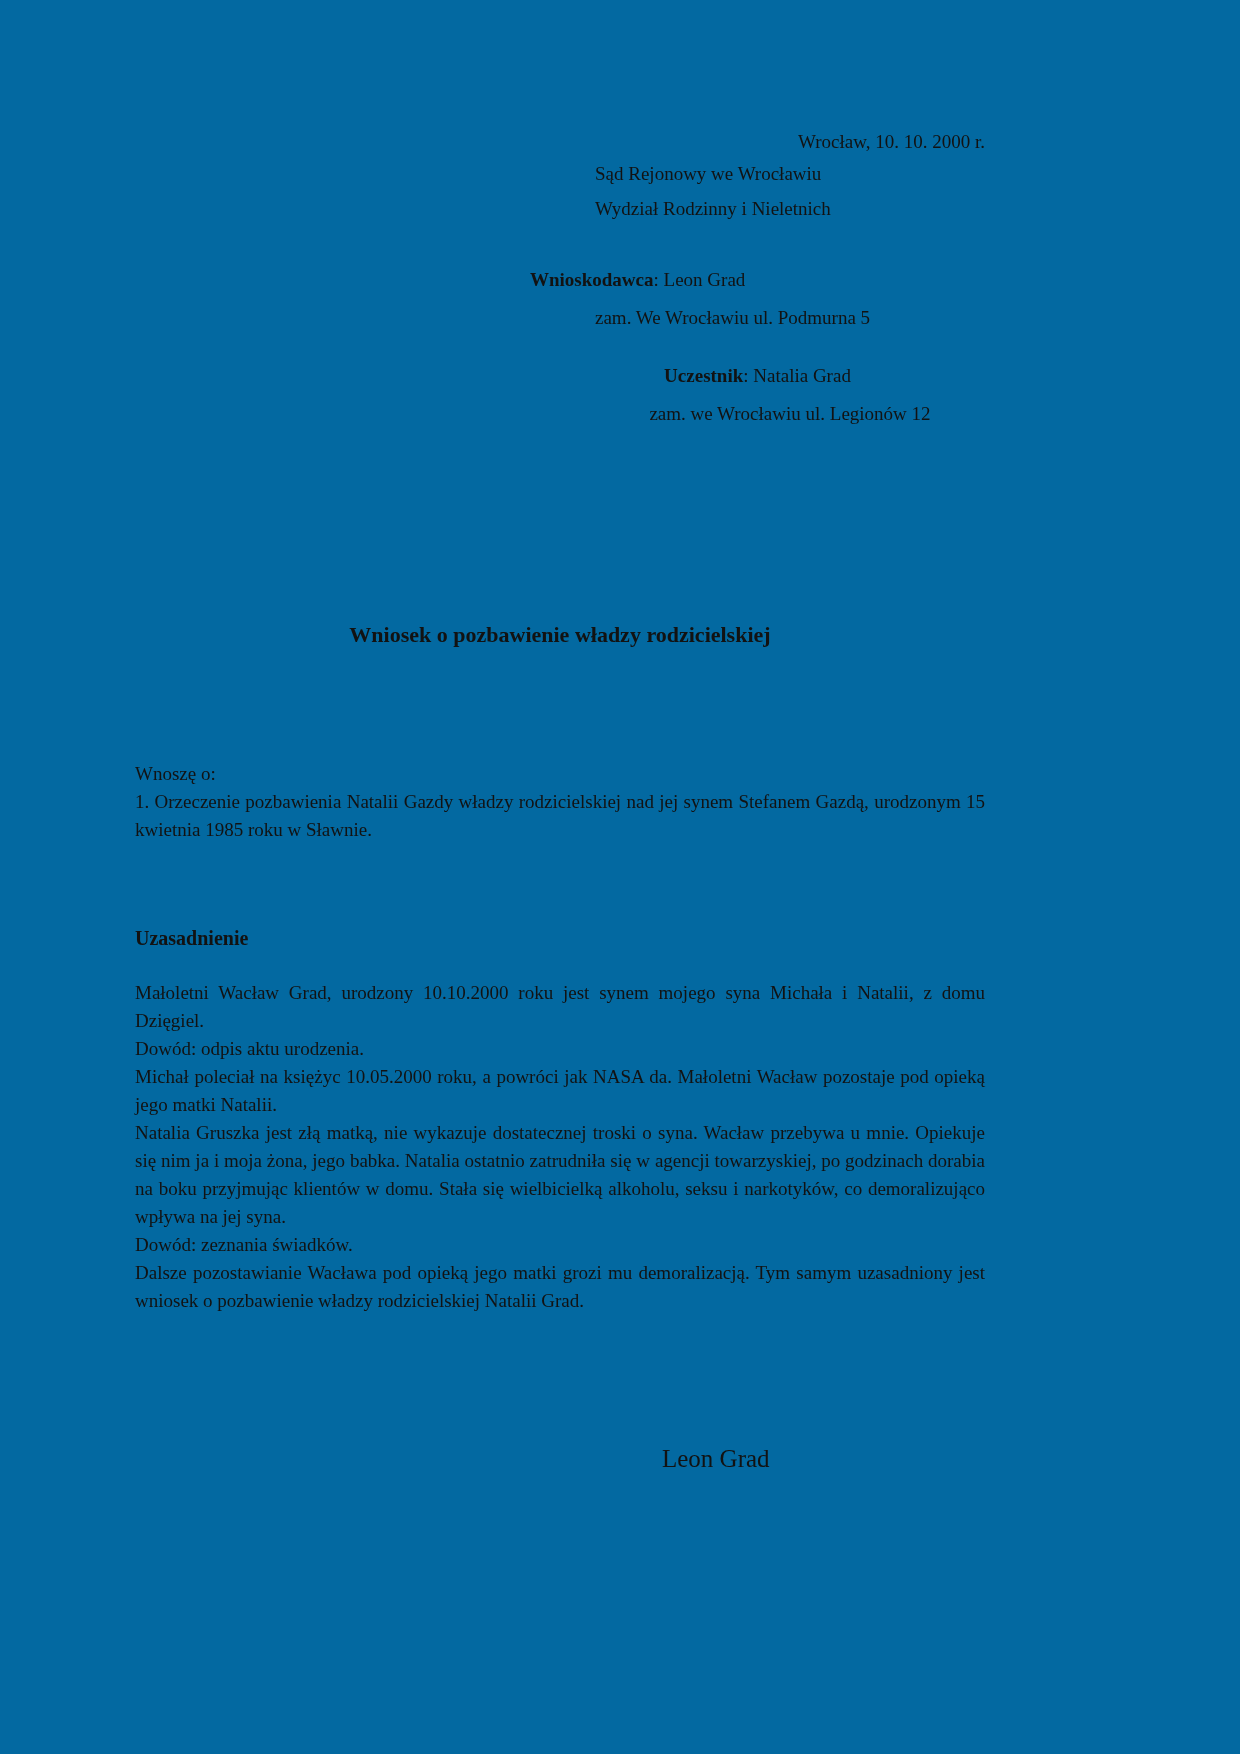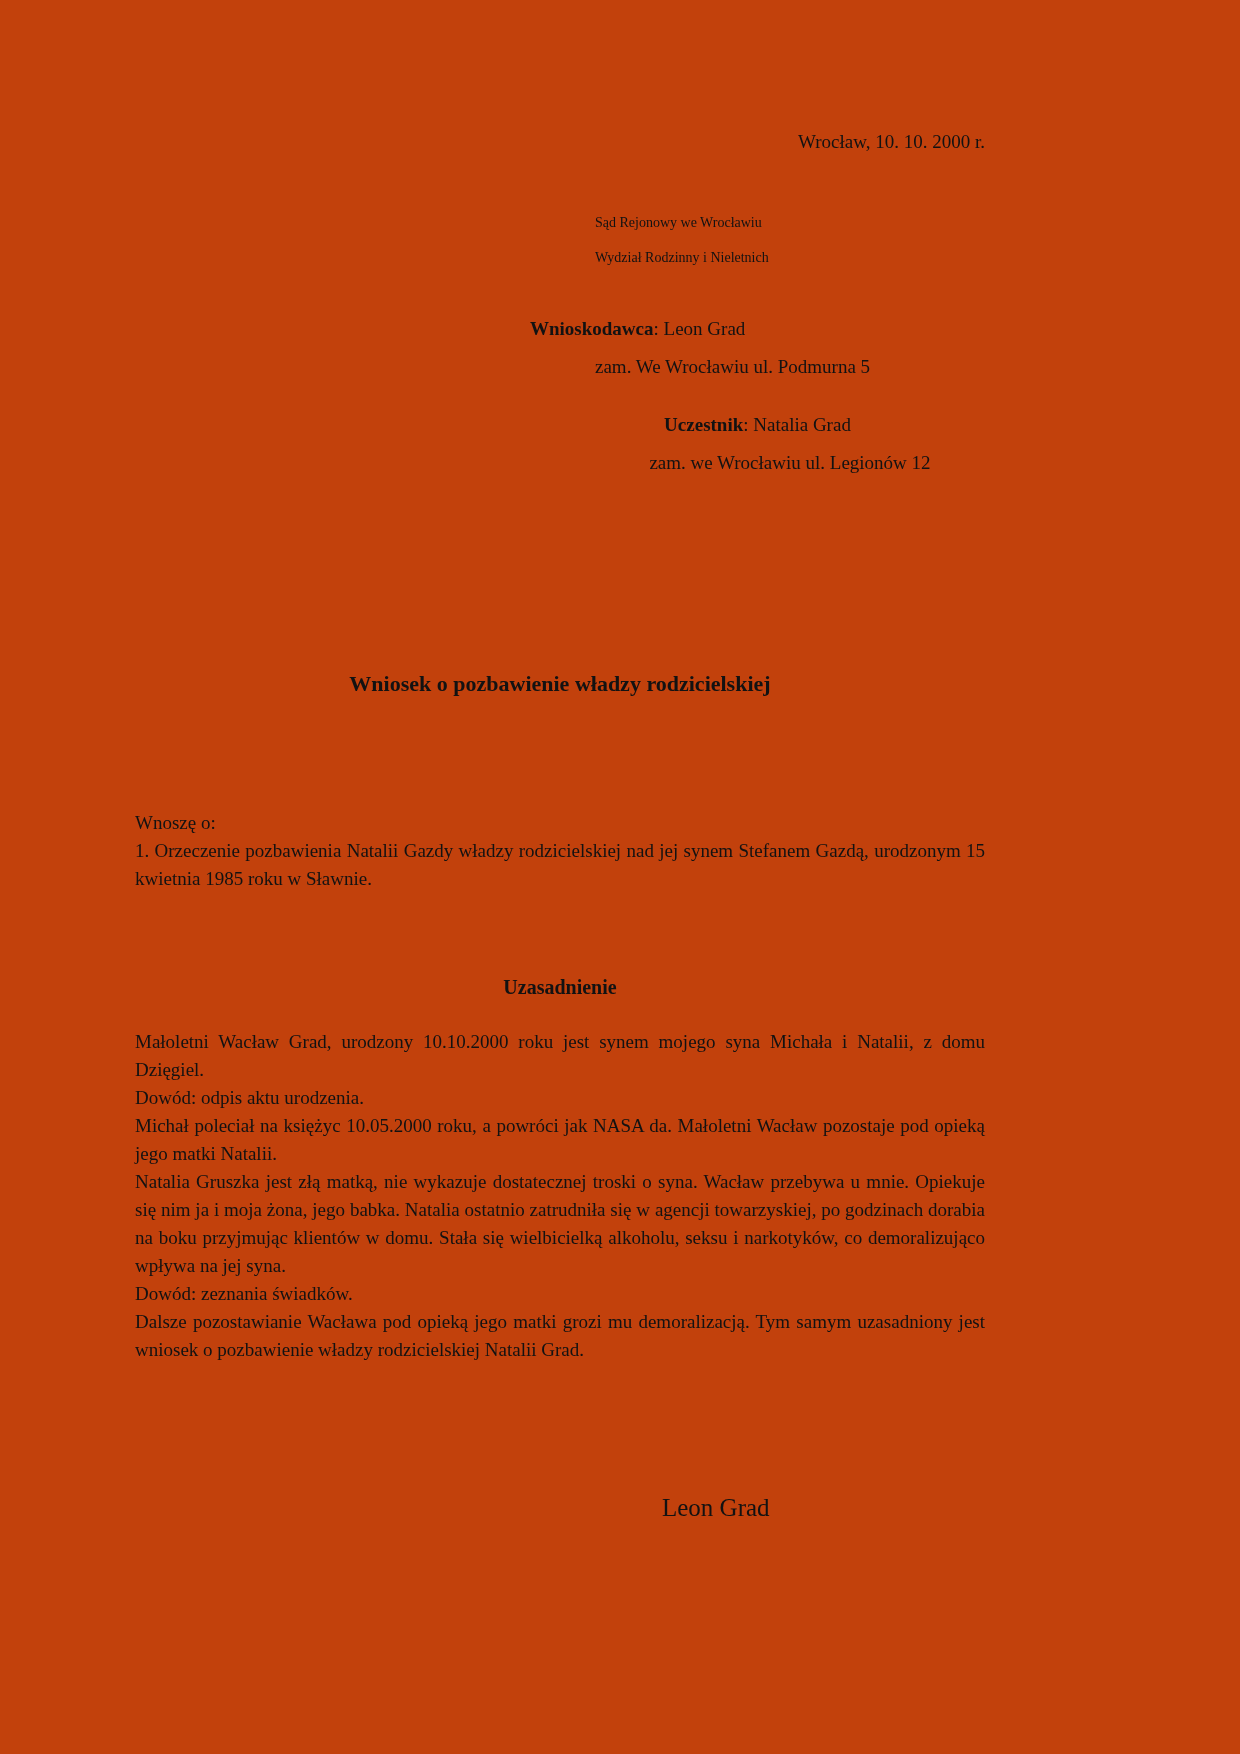--- a/index.html
+++ b/index.html
@@ -5,44 +5,43 @@
 <style>
   html, body {
     margin: 0;
     padding: 0;
     background: #ffffff;
   }
   .page {
     position: relative;
     width: 1240px;
     height: 1754px;
-    background: #c2410c;
+    background: #0369a1;
     font-family: "Liberation Serif", "DejaVu Serif", serif;
     color: #121212;
     overflow: hidden;
   }
   .content {
     position: absolute;
     left: 135px;
     top: 0;
     width: 850px;
   }
   .line {
     font-size: 19px;
     line-height: 28px;
     margin: 0;
   }
   .date-line {
     margin-top: 128px;
     text-align: right;
   }
   .addressee {
-    margin-top: 49px;
     margin-left: 460px;
-    font-size: 14px;
+    font-size: 19px;
     line-height: 35px;
   }
   .party-label-line {
     margin-left: 395px;
   }
   .party-address-line {
     margin-left: 460px;
     margin-top: 10px;
   }
   .applicant-block { margin-top: 40px; }
@@ -61,21 +60,21 @@
     line-height: 28px;
     margin: 0;
     text-align: justify;
   }
   .witnesses-line { margin-top: 27px; }
   .justification-heading {
     margin: 80px 0 8px 0;
     font-size: 20px;
     line-height: 28px;
     font-weight: bold;
-    text-align: center;
+    text-align: left;
   }
   .justification-body { margin-top: 27px; }
   .signature-line {
     margin-top: 130px;
     margin-left: 527px;
     font-size: 25px;
     line-height: 28px;
   }
 </style>
 </head>

